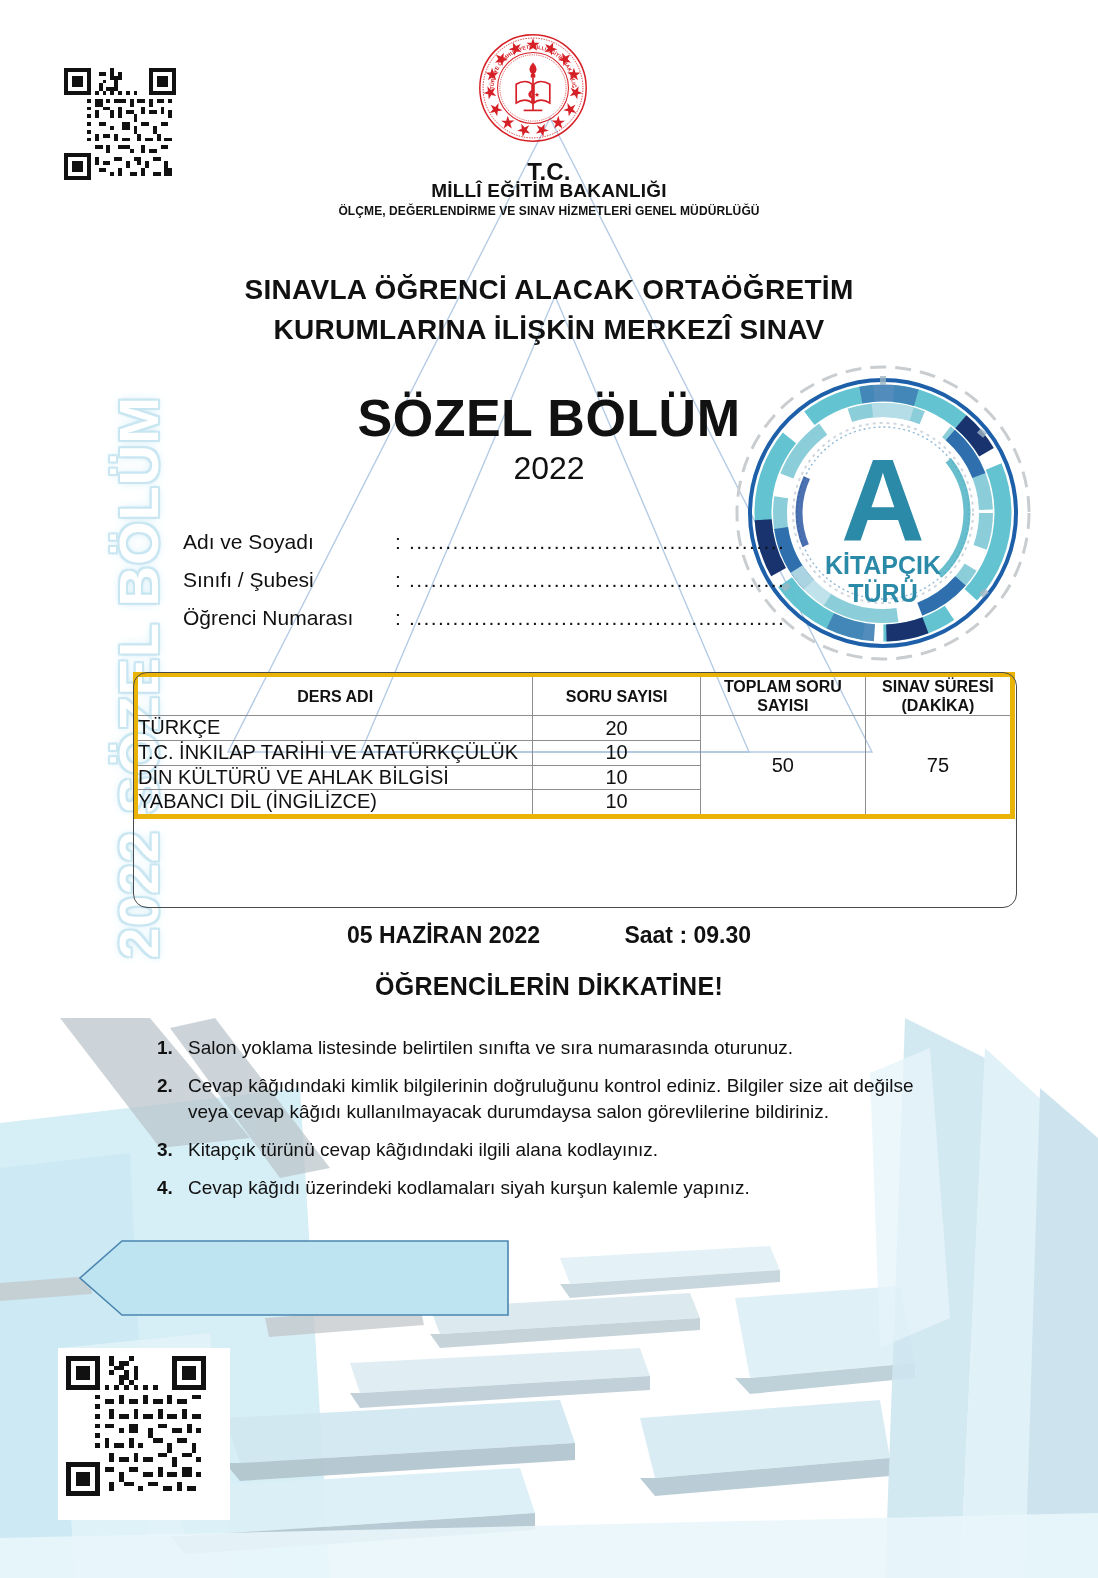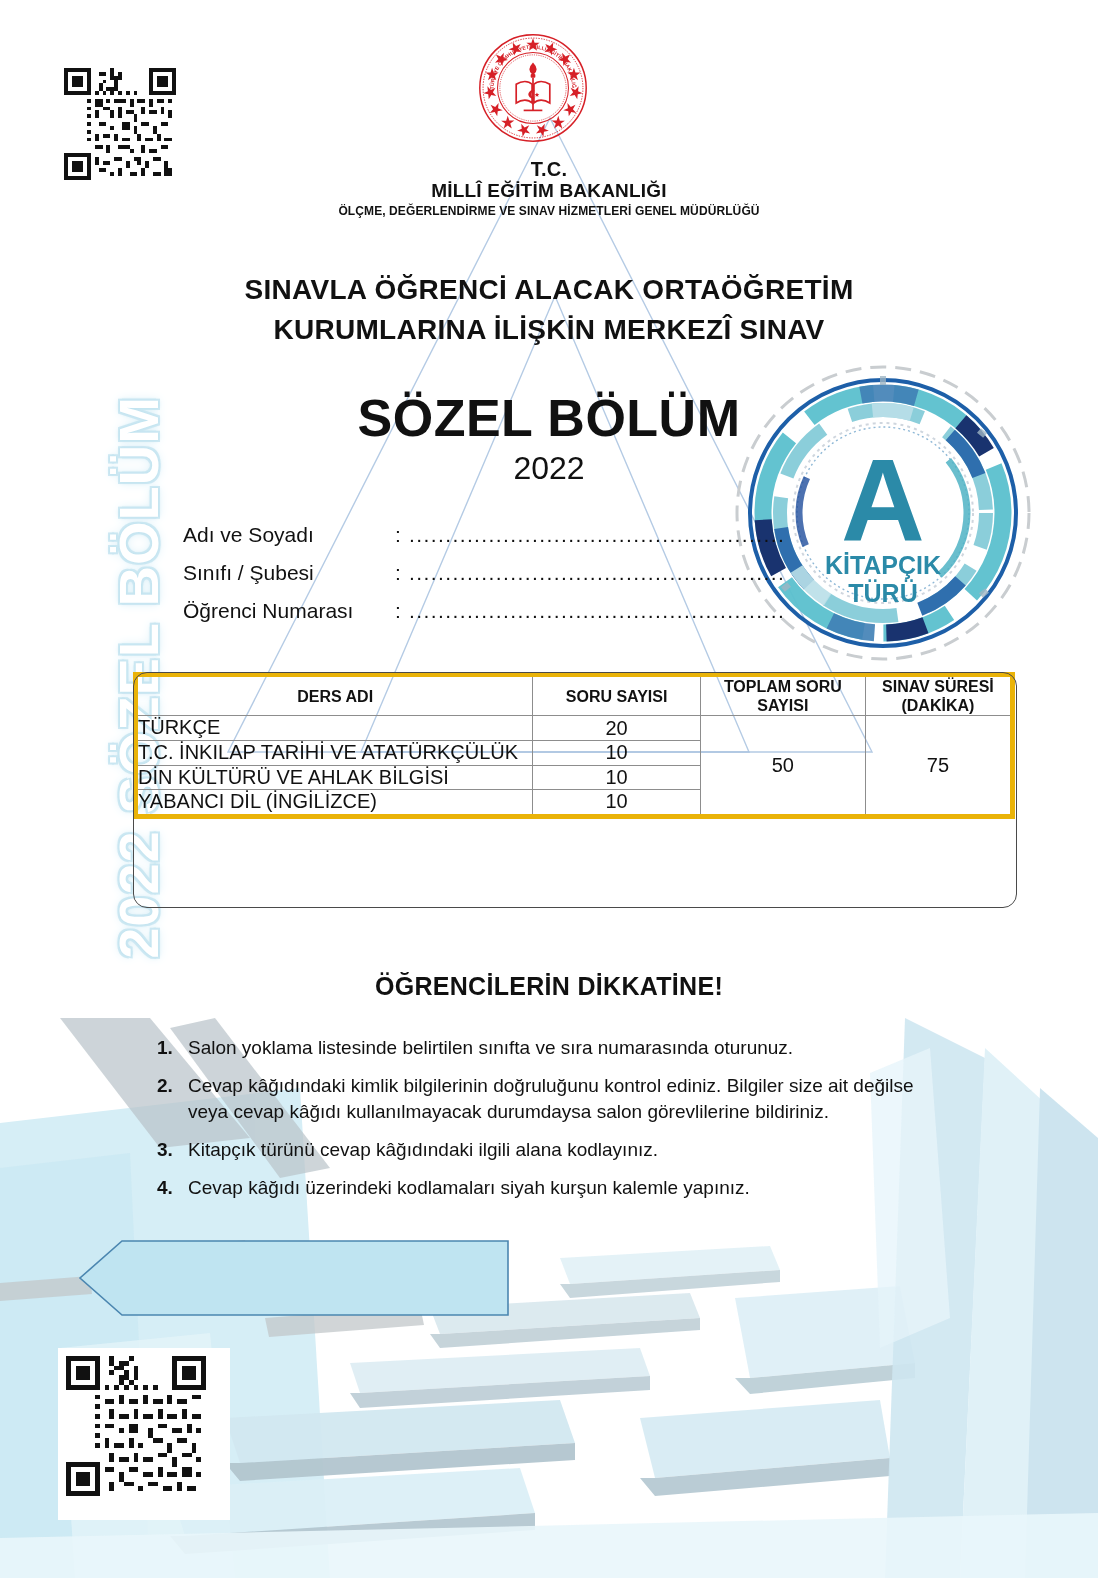--- a/index.html
+++ b/index.html
@@ -43,37 +43,37 @@
   .qr{position:absolute;background:#fff;}
   .qr svg{display:block;}
   .qr-top{left:64px;top:68px;width:112px;height:112px;}
   .qr-bottom{left:58px;top:1348px;width:156px;height:156px;padding:8px;}
 
   
   .meb-logo{position:absolute;left:477px;top:32px;width:112px;height:112px;}
 
   
   .hdr{position:absolute;left:0;right:0;text-align:center;}
-  .hdr-tc{top:158px;font-size:20px;font-weight:bold;letter-spacing:.2px;}
+  .hdr-tc{top:158px;font-size:24px;font-weight:bold;letter-spacing:.2px;}
   .hdr-meb{top:180px;font-size:19px;font-weight:bold;letter-spacing:.2px;}
   .hdr-odsgm{top:204px;font-size:12px;font-weight:bold;letter-spacing:.1px;}
 
   .exam-name{position:absolute;left:0;right:0;text-align:center;font-size:28px;font-weight:bold;letter-spacing:.3px;line-height:1.42;}
   .exam-name{top:270px;}
 
   .main-title{position:absolute;left:0;right:0;top:388px;text-align:center;}
   .main-title .t1{font-size:52px;font-weight:bold;letter-spacing:.5px;display:block;}
   .main-title .t2{font-size:32px;font-weight:normal;display:block;margin-top:2px;}
 
   
   .badge{position:absolute;left:728px;top:358px;width:310px;height:310px;}
 
   
   .fields{position:absolute;left:183px;top:516px;width:600px;}
-  .field-row{display:flex;align-items:center;height:38px;font-size:21px;}
+  .field-row{display:flex;align-items:flex-end;height:38px;font-size:21px;}
   .field-label{width:212px;flex:0 0 212px;}
   .field-colon{width:14px;flex:0 0 14px;}
   .field-dots{flex:1 1 auto;overflow:hidden;white-space:nowrap;font-size:21px;letter-spacing:1.4px;color:#111;}
 
   
   .tbl-wrap{position:absolute;left:133px;top:672px;width:882px;}
   table.exam{
     width:100%;border-collapse:collapse;background:transparent;
     border:5px solid #eab308;border-radius:14px;
   }
@@ -563,20 +563,24 @@
         </tr>
         <tr>
           <td class="subject">YABANCI DİL (İNGİLİZCE)</td>
           <td class="count">10</td>
         </tr>
       </tbody>
     </table>
   </div>
   <div class="tbl-round"></div>
 
+  <div class="date-line">
+    <span class="d1">05 HAZİRAN 2022</span>
+    <span class="d2">Saat : 09.30</span>
+  </div>
 
   <div class="dikkat">ÖĞRENCİLERİN DİKKATİNE!</div>
 
   <div class="instr">
     <ol>
       <li>Salon yoklama listesinde belirtilen sınıfta ve sıra numarasında oturunuz.</li>
       <li>Cevap kâğıdındaki kimlik bilgilerinin doğruluğunu kontrol ediniz. Bilgiler size ait değilse veya cevap kâğıdı kullanılmayacak durumdaysa salon görevlilerine bildiriniz.</li>
       <li>Kitapçık türünü cevap kâğıdındaki ilgili alana kodlayınız.</li>
       <li>Cevap kâğıdı üzerindeki kodlamaları siyah kurşun kalemle yapınız.</li>
     </ol>

